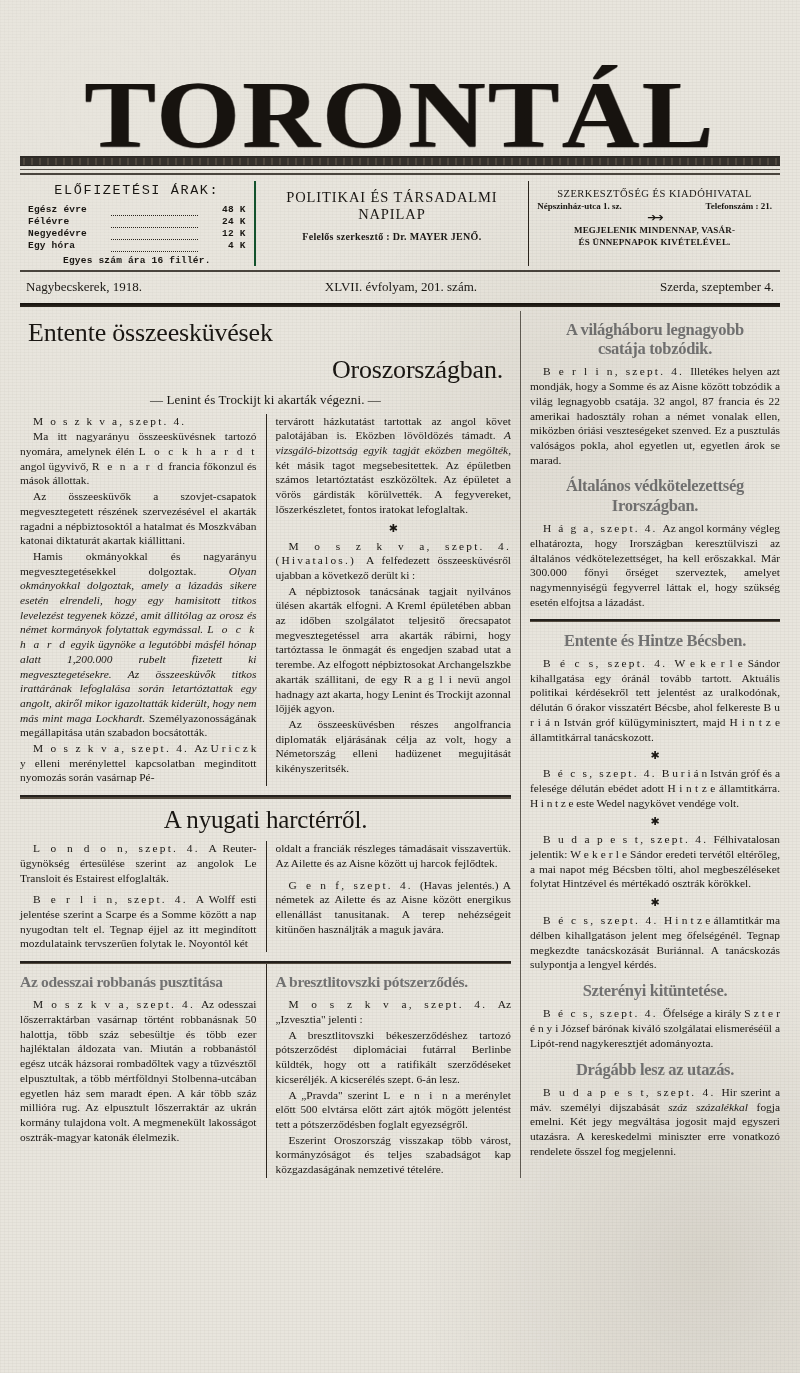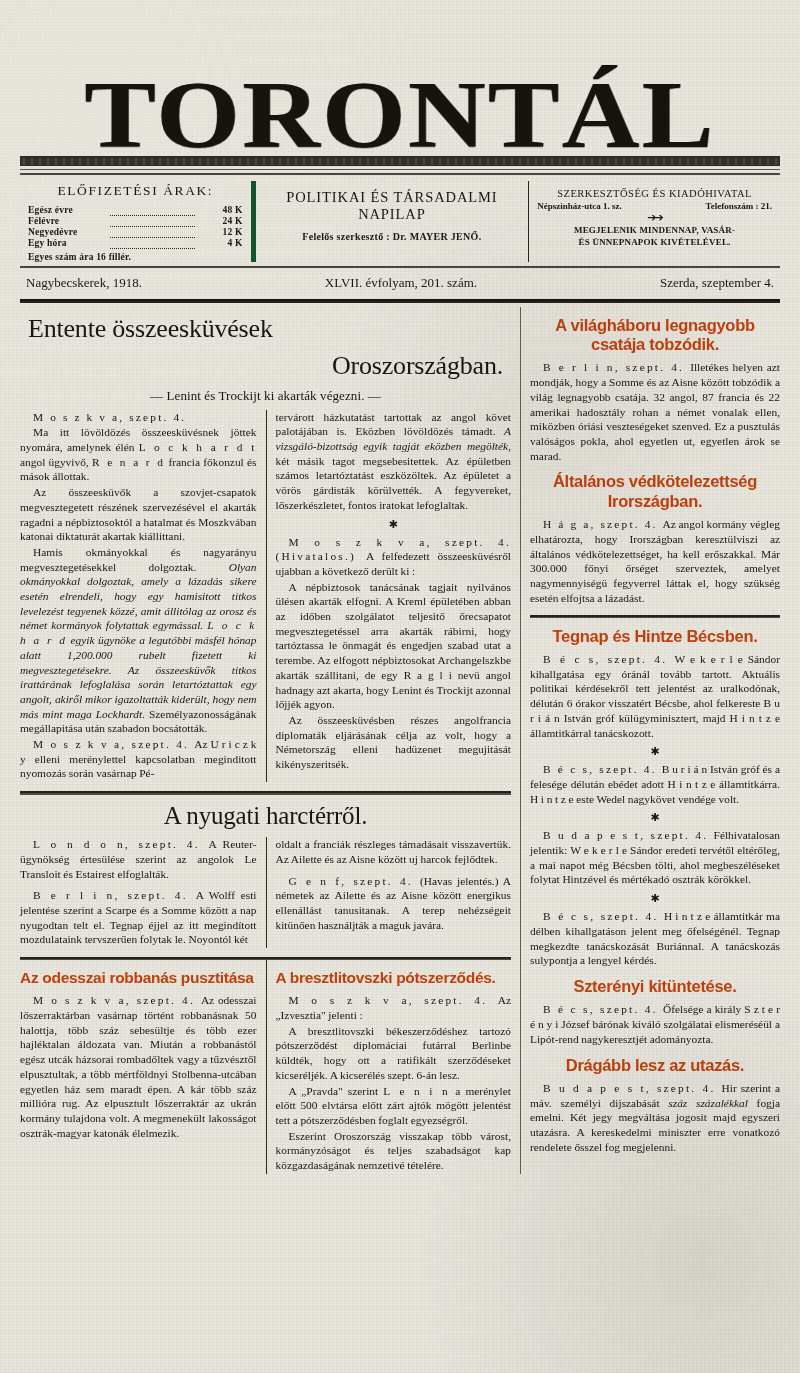--- a/index.html
+++ b/index.html
@@ -95,21 +95,21 @@
   .headbar {
     display: flex;
     align-items: stretch;
     padding: 6px 0 4px 0;
     font-family: "Liberation Serif", serif;
   }
   .headbar-col {
     box-sizing: border-box;
     padding: 0 8px;
   }
-  .hb-left   { width: 31%; border-right: 5px solid #14532d; }
+  .hb-left   { width: 31%; border-right: 2px solid #14532d; font-family: Liberation Mono, monospace; }
   .hb-center { width: 36%; border-right: 1px solid #2b251d; text-align: center; padding-top: 8px; }
   .hb-right  { width: 33%; text-align: center; }
 
   .hb-title {
     text-align: center;
     font-size: 13.5px;
     letter-spacing: 1.6px;
     font-weight: normal;
     margin: 2px 0 5px 0;
   }
@@ -118,20 +118,21 @@
     border-collapse: collapse;
     font-size: 9.5px;
     font-weight: bold;
     letter-spacing: .2px;
   }
   .price-table td { padding: 0.5px 0; white-space: nowrap; }
   .pt-label { width: 38%; }
   .pt-dots  { border-bottom: 1.5px dotted #2b251d; transform: translateY(-3px); }
   .pt-val   { text-align: right; width: 22%; padding-left: 4px; }
   .price-note {
+    text-align: center;
     font-size: 9.5px;
     font-weight: bold;
     margin-top: 3px;
     letter-spacing: .2px;
   }
   .hb-main {
     font-size: 14.5px;
     letter-spacing: .9px;
     margin-bottom: 8px;
   }
@@ -180,28 +181,28 @@
     letter-spacing: .1px;
   }
   .hl-center-serif {
     text-align: center;
     font-size: 25px;
     font-weight: normal;
     margin: 7px 0 7px 0;
     letter-spacing: -0.2px;
   }
   .hl-gothic {
-    font-family: Liberation Sans, sans-serif;
+    font-family: Liberation Serif, serif;
     font-weight: bold;
     text-align: center;
     font-size: 15.5px;
     line-height: 1.18;
     margin: 9px 0 6px 0;
     letter-spacing: -.3px;
-    color: #c2410c;
+    color: #737373;
   }
   .hl-gothic.big { font-size: 16.5px; }
   .hl-gothic.left { text-align: left; }
   .subcols { display: flex; }
   .subcol { width: 50%; box-sizing: border-box; }
   .subcol.a { padding-right: 9px; }
   .subcol.b { padding-left: 9px; border-left: 1px solid #2b251d; }
 
   p.body {
     margin: 0 0 1px 0;
@@ -312,21 +313,21 @@
         <span class="l2">Oroszországban.</span>
       </h1>
       <div class="hl-sub">— Lenint és Trockijt ki akarták végezni. —</div>
 
       <div class="subcols">
 
         <div class="subcol a">
           <p class="body">
             <span class="sp">M o s z k v a, szept. 4.</span>
           </p>
-          <p class="body"><span>Ma itt lövöldözés összeesküvésnek jöttek nyomára, amelynek élén </span><span class="sp">L o c k h a r d t</span><span> angol ügyvivő, </span><span class="sp">R e n a r d</span><span> francia főkonzul és mások állottak.</span></p>
+          <p class="body"><span>Ma itt nagyarányu összeesküvésnek tartozó nyomára, amelynek élén </span><span class="sp">L o c k h a r d t</span><span> angol ügyvivő, </span><span class="sp">R e n a r d</span><span> francia főkonzul és mások állottak.</span></p>
           <p class="body">Az összeesküvők a szovjet-csapatok megvesztegetett részének szervezésével el akarták ragadni a népbiztosoktól a hatalmat és Moszkvában katonai diktaturát akartak kiállittani.</p>
           <p class="body"><span>Hamis okmányokkal és nagyarányu megvesztegetésekkel dolgoztak. </span><span class="ital">Olyan okmányokkal dolgoztak, amely a lázadás sikere esetén elrendeli, hogy egy hamisitott titkos levelezést tegyenek közzé, amit állitólag az orosz és német kormányok folytattak egymással. </span><span class="ital sp">L o c k h a r d</span><span class="ital"> egyik ügynöke a legutóbbi másfél hónap alatt 1,200.000 rubelt fizetett ki megvesztegetésekre. Az összeesküvők titkos irattárának lefoglalása során letartóztattak egy angolt, akiről mikor igazoltatták kiderült, hogy nem más mint maga Lockhardt. </span><span>Személyazonosságának megállapitása után szabadon bocsátották.</span></p>
           <p class="body"><span class="sp">M o s z k v a, szept. 4. </span><span>Az U r i c z k y elleni merénylettel kapcsolatban meginditott nyomozás során vasárnap Pé-</span></p>
         </div>
 
         <div class="subcol b">
           <p class="body noind"><span>tervárott házkutatást tartottak az angol követ palotájában is. Eközben lövöldözés támadt. </span><span class="ital">A vizsgáló-bizottság egyik tagját eközben megölték</span><span>, két másik tagot megsebesitettek. Az épületben számos letartóztatást eszközöltek. Az épületet a vörös gárdisták körülvették. A fegyvereket, lőszerkészletet, fontos iratokat lefoglaltak.</span></p>
           <div class="star">✱</div>
           <p class="body"><span class="sp">M o s z k v a, szept. 4. (Hivatalos.) </span><span>A felfedezett összeesküvésről ujabban a következő derült ki :</span></p>
           <p class="body">A népbiztosok tanácsának tagjait nyilvános ülésen akarták elfogni. A Kreml épületében abban az időben szolgálatot teljesitő őrecsapatot megvesztegetéssel arra akarták rábirni, hogy tartóztassa le önmagát és engedjen szabad utat a terembe. Az elfogott népbiztosokat Archangelszkbe akarták szállitani, de egy R a g l i nevü angol hadnagy azt akarta, hogy Lenint és Trockijt azonnal lőjjék agyon.</p>
@@ -381,21 +382,21 @@
 
       <h2 class="hl-gothic big">
         <span>Általános védkötelezettség</span><br>
         <span>Irországban.</span>
       </h2>
       <p class="body"><span class="sp">H á g a, szept. 4. </span><span>Az angol kormány végleg elhatározta, hogy Irországban keresztülviszi az általános védkötelezettséget, ha kell erőszakkal. Már 300.000 főnyi őrséget szerveztek, amelyet nagymennyiségü fegyverrel láttak el, hogy szükség esetén elfojtsa a lázadást.</span></p>
 
       <div class="rule-sec thin"></div>
 
       <h2 class="hl-gothic big">
-        <span>Tegnap és Hintze Bécsben.</span>
+        <span>Entente és Hintze Bécsben.</span>
       </h2>
       <p class="body"><span class="sp">B é c s, szept. 4. </span><span>W e k e r l e Sándor kihallgatása egy óránál tovább tartott. Aktuális politikai kérdésekről tett jelentést az uralkodónak, délután 6 órakor visszatért Bécsbe, ahol felkereste B u r i á n István gróf külügyminisztert, majd H i n t z e államtitkárral tanácskozott.</span></p>
 
       <div class="star">✱</div>
       <p class="body"><span class="sp">B é c s, szept. 4. </span><span>B u r i á n István gróf és a felesége délután ebédet adott H i n t z e államtitkárra. H i n t z e este Wedel nagykövet vendége volt.</span></p>
 
       <div class="star">✱</div>
       <p class="body"><span class="sp">B u d a p e s t, szept. 4. </span><span>Félhivatalosan jelentik: W e k e r l e Sándor eredeti tervétől eltérőleg, a mai napot még Bécsben tölti, ahol megbeszéléseket folytat Hintzével és mértékadó osztrák körökkel.</span></p>
 
       <div class="star">✱</div>

